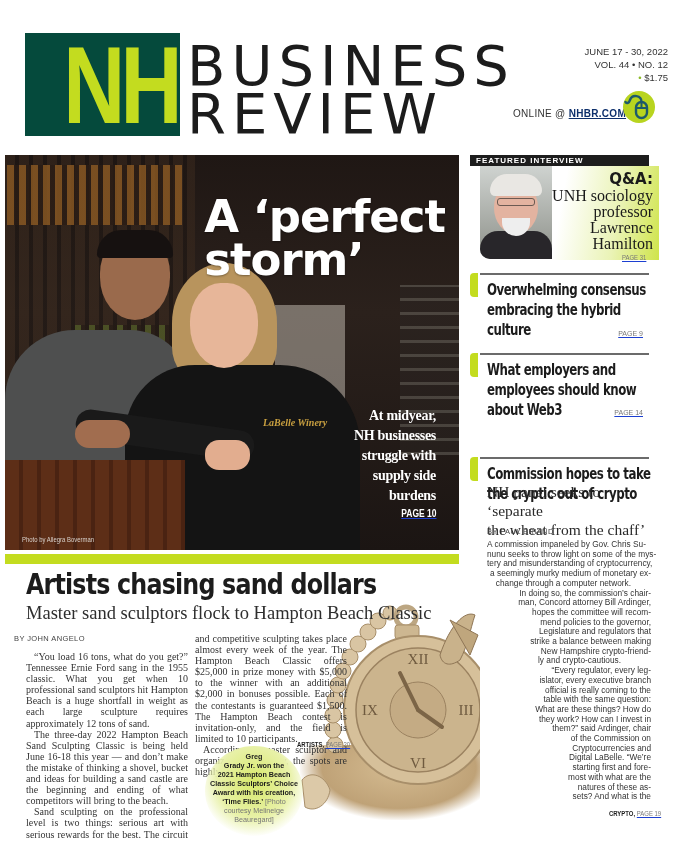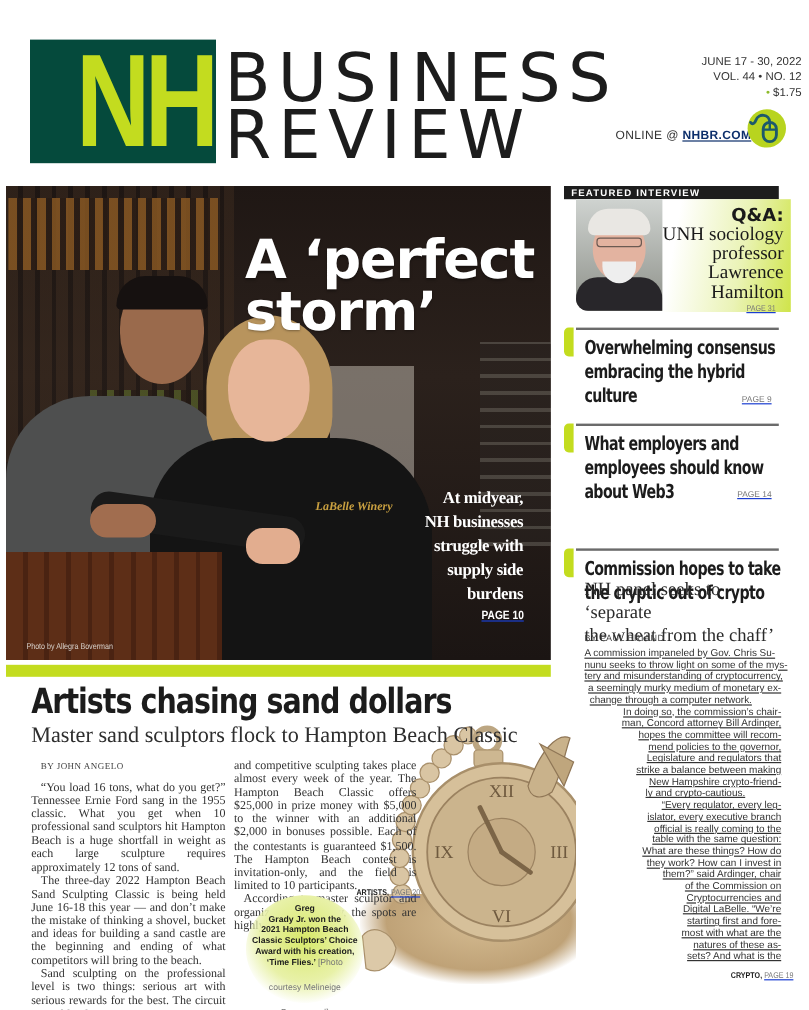--- a/index.html
+++ b/index.html
@@ -83,42 +83,42 @@
   .t1 { top: 273px; height: 70px; }
   .t1 .page { top: 57px; }
   .t2 { top: 353px; height: 70px; }
   .t2 .page { top: 56px; }
   .t3 { top: 433px; height: 50px; margin-top: 24px; }
 
   .crypto-deck { position: absolute; left: 487px; top: 482px; width: 170px; font-family: "Liberation Serif", serif;
     font-size: 15.5px; line-height: 19px; color: #2a2a2a; }
   .byline { position: absolute; font-size: 7.5px; letter-spacing: 0.4px; color: #444; }
   .by-paul { left: 487px; top: 527px; }
-  .crypto-body { position: absolute; top: 540px; left: 487px; width: 164px; font-size: 8.3px; line-height: 9.7px; color: #333; text-align: justify; text-decoration: underline; }
+  .crypto-body { position: absolute; top: 540px; left: 487px; width: 164px; font-size: 8.3px; line-height: 9.7px; color: #333; text-align: justify; }
   .crypto-body .line { display: block; text-align: right; white-space: nowrap; }
   .crypto-jump { position: absolute; left: 609px; top: 810px; font-size: 7px; color: #1c1c1c; font-weight: bold; transform: scaleX(0.85); transform-origin: left; }
   .crypto-jump .pg { color: #777; font-weight: normal; text-decoration: underline; text-decoration-color: #1c3fd1; }
 
   
   .sand-head { position: absolute; left: 26px; top: 567px; font-family: "DejaVu Sans", sans-serif; font-weight: bold;
     font-size: 29px; color: #1c1c1c; letter-spacing: -1px; transform: scaleX(0.82); transform-origin: left top; white-space: nowrap; }
   .sand-deck { position: absolute; left: 26px; top: 603px; font-family: "Liberation Serif", serif; font-size: 18.5px; color: #2e2e2e; white-space: nowrap; }
-  .by-john { left: 34px; top: 634px; font-family: Liberation Serif, serif; }
+  .by-john { left: 14px; top: 634px; }
   .col { position: absolute; font-size: 10px; line-height: 11.1px; color: #333; text-align: justify; font-family: Liberation Serif, serif; }
   .col p { text-indent: 8px; }
   .col1 { left: 26px; top: 651px; width: 162px; }
   .col2 { left: 195px; top: 633px; width: 152px; }
   .artists-jump { position: absolute; left: 297px; top: 741px; font-size: 7px; color: #1c1c1c; font-weight: bold; transform: scaleX(0.85); transform-origin: left; }
   .artists-jump .pg { color: #777; font-weight: normal; text-decoration: underline; text-decoration-color: #1c3fd1; }
 
   .caption-blob { position: absolute; left: 205px; top: 746px; width: 98px; height: 90px; border-radius: 50%;
     background: radial-gradient(circle at 50% 40%, #d7e86a 0%, #e8f1a8 50%, rgba(255,255,255,0) 75%); }
   .caption { position: absolute; left: 208px; top: 752px; width: 92px; text-align: center; font-size: 7.2px; line-height: 9px;
     font-weight: bold; color: #1c1c1c; }
-  .caption .credit { font-weight: normal; color: #777; margin-top: 12px; }
+  .caption .credit { font-weight: normal; color: #777; }
 
   
   .sculpture { position: absolute; left: 300px; top: 585px; width: 180px; height: 235px; }
   .sand-mound { position: absolute; left: 300px; top: 745px; width: 180px; height: 75px;
     background: radial-gradient(ellipse at 55% 30%, #d5bc92 0%, #bfa277 55%, rgba(255,255,255,0) 72%); }
 </style>
 </head>
 <body>
 
 <div class="masthead">
@@ -274,21 +274,21 @@
   <path d="M150 35 L178 50 L170 70 Z" fill="#bfa67d" stroke="#8f7656"></path>
 
   <path d="M2 195 C10 185, 25 190, 30 205 C28 220, 15 228, 5 222 Z" fill="#dcc9a8" stroke="#a88f6a"></path>
 </svg>
 
 <div class="crypto-body">
   <span class="line" style="text-align:justify;">A commission impaneled by Gov. Chris Su-</span>
   <span class="line">nunu seeks to throw light on some of the mys-</span>
   <span class="line">tery and misunderstanding of cryptocurrency,</span>
   <span class="line">a seemingly murky medium of monetary ex-</span>
-  <span class="line" style="padding-right:20px;text-align:center;">change through a computer network.</span>
+  <span class="line" style="padding-right:20px;">change through a computer network.</span>
   <span class="line">In doing so, the commission’s chair-</span>
   <span class="line">man, Concord attorney Bill Ardinger,</span>
   <span class="line">hopes the committee will recom-</span>
   <span class="line">mend policies to the governor,</span>
   <span class="line">Legislature and regulators that</span>
   <span class="line">strike a balance between making</span>
   <span class="line">New Hampshire crypto-friend-</span>
   <span class="line" style="padding-right:30px;">ly and crypto-cautious.</span>
   <span class="line">“Every regulator, every leg-</span>
   <span class="line">islator, every executive branch</span>

